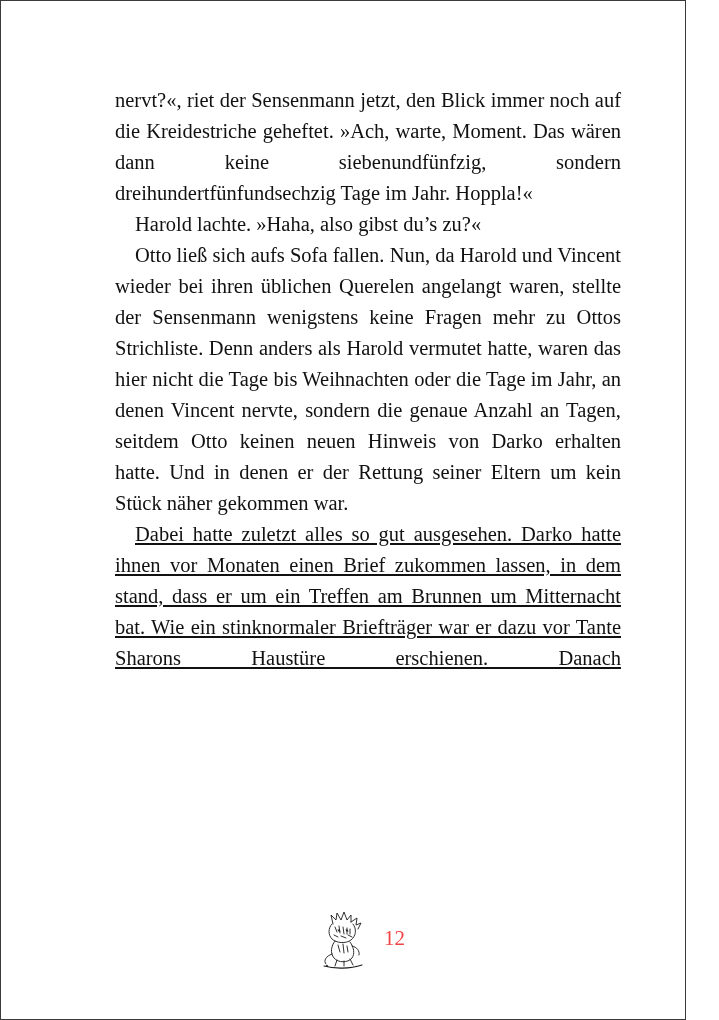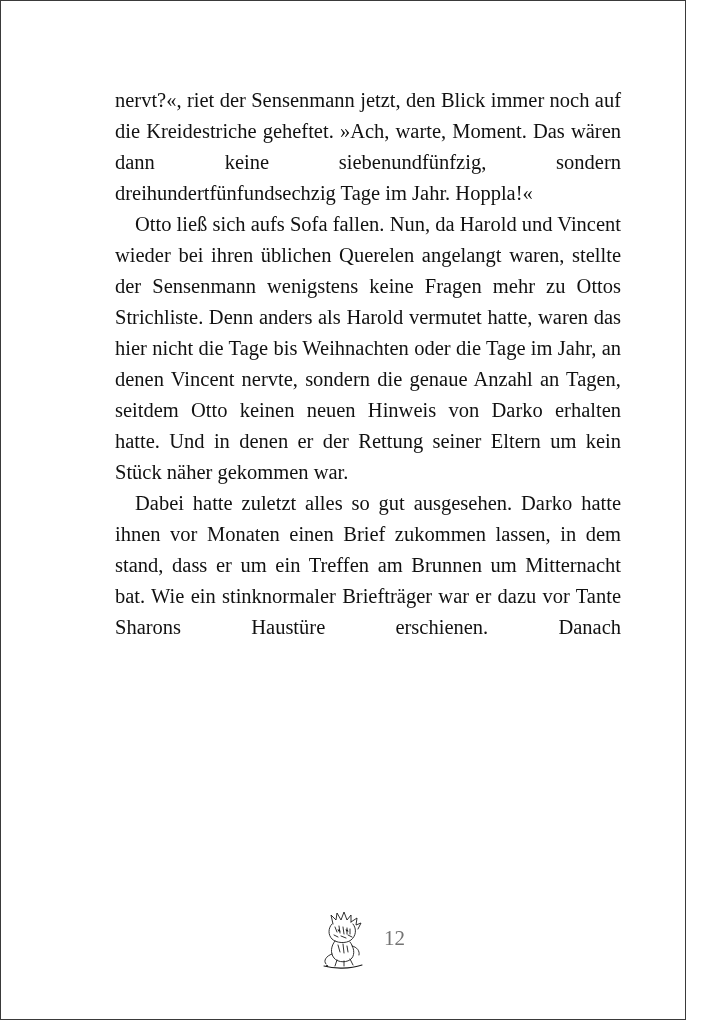--- a/index.html
+++ b/index.html
@@ -38,20 +38,21 @@
     text-align: justify;
   }
 
   .para.no-indent {
     text-indent: 0;
   }
 
   
   .para.full-justify {
     text-align-last: justify;
+    text-decoration: underline;
   }
 
   .footer {
     position: absolute;
     left: 0;
     top: 903px;
     width: 719px;
     height: 70px;
     display: flex;
     align-items: center;
@@ -62,32 +63,33 @@
   .vignette {
     width: 54px;
     height: 62px;
     flex: 0 0 auto;
     display: block;
   }
 
   .page-number {
     font-family: "Liberation Serif", "DejaVu Serif", serif;
     font-size: 21px;
-    color: #737373;
+    color: #ef4444;
     line-height: 1;
     padding-bottom: 2px;
   }
 </style>
 </head>
 <body>
 
 <div class="page">
 
   <div class="text-block">
     <p class="para no-indent">nervt?«, riet der Sensenmann jetzt, den Blick immer noch auf die Kreidestriche geheftet. »Ach, warte, Moment. Das wären dann keine siebenundfünfzig, sondern dreihundertfünfundsechzig Tage im Jahr. Hoppla!«</p>
+    <p class="para">Harold lachte. »Haha, also gibst du’s zu?«</p>
     <p class="para">Otto ließ sich aufs Sofa fallen. Nun, da Harold und Vincent wieder bei ihren üblichen Querelen angelangt waren, stellte der Sensenmann wenigstens keine Fragen mehr zu Ottos Strichliste. Denn anders als Harold vermutet hatte, waren das hier nicht die Tage bis Weihnachten oder die Tage im Jahr, an denen Vincent nervte, sondern die genaue Anzahl an Tagen, seitdem Otto keinen neuen Hinweis von Darko erhalten hatte. Und in denen er der Rettung seiner Eltern um kein Stück näher gekommen war.</p>
     <p class="para full-justify">Dabei hatte zuletzt alles so gut ausgesehen. Darko hatte ihnen vor Monaten einen Brief zukommen lassen, in dem stand, dass er um ein Treffen am Brunnen um Mitternacht bat. Wie ein stinknormaler Briefträger war er dazu vor Tante Sharons Haustüre erschienen. Danach</p>
   </div>
 
   <div class="footer">
 
     <svg class="vignette" viewBox="0 0 54 62" aria-hidden="true">
       <g fill="none" stroke="#1b1b1b" stroke-width="0.9" stroke-linecap="round" stroke-linejoin="round">
 
         <path d="M17 16 L15 7 L20 12 L21 5 L25 12 L28 4 L31 12 L35 7 L35 14"></path>

